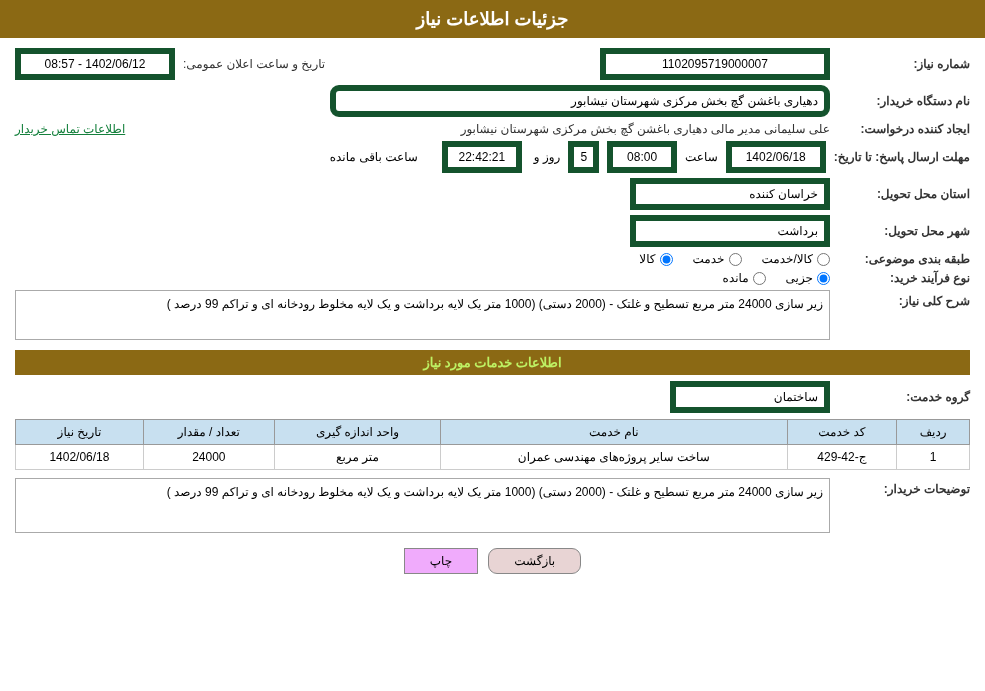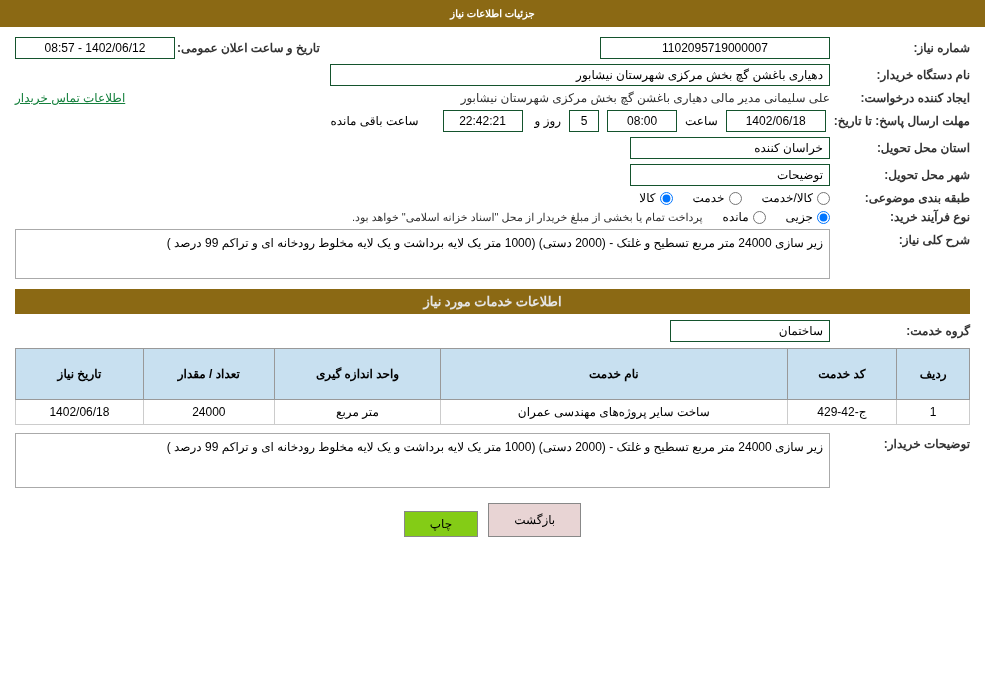--- a/index.html
+++ b/index.html
@@ -13,38 +13,38 @@
       width: 985px;
       min-height: 691px;
       background: #fff;
       margin: 0 auto;
     }
     .header {
       background: #8B6914;
       color: #fff;
       text-align: center;
       padding: 8px 10px;
-      font-size: 10px;
+      font-size: 18px;
       font-weight: bold;
     }
     .main-content {
       padding: 10px 15px;
       background: #fff;
     }
     .section-title {
       background: #8B6914;
-      color: #e5e5e5;
+      color: #bef264;
       text-align: center;
       padding: 5px 10px;
       font-size: 13px;
       font-weight: bold;
       margin: 10px 0 6px 0;
     }
     .input-box {
-      border: 1px solid #14532d;
+      border: 6px solid #14532d;
       padding: 3px 6px;
       background: #fff;
       display: inline-block;
       min-width: 200px;
     }
     .link-blue {
       color: #15803d;
       text-decoration: underline;
       cursor: pointer;
     }
@@ -72,23 +72,23 @@
       padding-left: 8px;
     }
     .services-table {
       width: 100%;
       border-collapse: collapse;
       margin-top: 6px;
     }
     .services-table th {
       background: #c8e0f0;
       border: 1px solid #999;
-      padding: 18px 8px;
-      text-align: center;
-      font-weight: bold;
+      padding: 5px 8px;
+      text-align: center;
+      font-weight: normal;
       margin-left: 40px;
     }
     .services-table td {
       border: 1px solid #ccc;
       padding: 5px 8px;
       text-align: center;
     }
     .services-table tr:nth-child(even) td {
       background: #f5f5f5;
     }
@@ -99,25 +99,25 @@
       margin: 15px 0;
     }
     .btn {
       padding: 5px 25px;
       border: 1px solid #888;
       cursor: pointer;
       font-family: Tahoma, Arial, sans-serif;
       font-size: 12px;
     }
     .btn-print {
-      background: #84cc16;
-      margin-top: 8px;
+      background: #f0abfc;
     }
     .btn-back {
       background: #e8d4d4;
+      border-radius: 9px;
     }
     .date-row {
       display: flex;
       align-items: center;
       gap: 4px;
       flex-wrap: wrap;
     }
     .colon-label {
       color: #333;
       font-weight: bold;
@@ -131,27 +131,27 @@
   <div class="header">
     <span>جزئیات اطلاعات نیاز</span>
   </div>
 
   <div class="main-content">
 
     <div class="info-row" style="margin-bottom:5px;">
       <span class="info-label colon-label">شماره نیاز:</span>
       <span class="input-box" style="min-width:230px; text-align:center;">1102095719000007</span>
       <span style="flex:1;"></span>
-      <span class="colon-label" style="white-space:nowrap; margin-left:2px; font-weight:bold;">تاریخ و ساعت اعلان عمومی:</span>
+      <span class="colon-label" style="white-space:nowrap; margin-left:8px; font-weight:normal;">تاریخ و ساعت اعلان عمومی:</span>
       <span class="input-box" style="min-width:160px; text-align:center;">1402/06/12 - 08:57</span>
     </div>
 
     <div class="info-row" style="margin-bottom:5px;">
       <span class="info-label colon-label">نام دستگاه خریدار:</span>
-      <span class="input-box" style="min-width:500px;">دهیاری باغشن گچ بخش مرکزی شهرستان نیشابور</span>
+      <span class="input-box" style="min-width:500px;border-radius:9px;">دهیاری باغشن گچ بخش مرکزی شهرستان نیشابور</span>
     </div>
 
     <div class="info-row" style="margin-bottom:5px;">
       <span class="info-label colon-label">ایجاد کننده درخواست:</span>
       <span style="flex:1; text-align:right; color:#333;">علی سلیمانی مدیر مالی دهیاری باغشن گچ بخش مرکزی شهرستان نیشابور</span>
       <span class="link-blue" style="margin-right:10px;">اطلاعات تماس خریدار</span>
     </div>
 
     <div class="info-row" style="margin-bottom:5px;">
       <span class="info-label colon-label">مهلت ارسال پاسخ: تا تاریخ:</span>
@@ -166,21 +166,21 @@
       </div>
     </div>
 
     <div class="info-row" style="margin-bottom:5px;">
       <span class="info-label colon-label">استان محل تحویل:</span>
       <span class="input-box" style="min-width:200px;">خراسان کننده</span>
     </div>
 
     <div class="info-row" style="margin-bottom:5px;">
       <span class="info-label colon-label">شهر محل تحویل:</span>
-      <span class="input-box" style="min-width:200px;">توضیحات</span>
+      <span class="input-box" style="min-width:200px;">برداشت</span>
     </div>
 
     <div class="info-row" style="margin-bottom:5px;">
       <span class="info-label colon-label">طبقه بندی موضوعی:</span>
       <div class="radio-group">
         <div class="radio-item">
           <input type="radio" name="category" style="">
           <span>کالا/خدمت</span>
         </div>
         <div class="radio-item">
@@ -198,21 +198,20 @@
       <span class="info-label colon-label">نوع فرآیند خرید:</span>
       <div style="display:flex; align-items:center; flex-wrap:wrap; gap:8px;">
         <div class="radio-item">
           <input type="radio" name="purchase" checked="" style="">
           <span>جزیی</span>
         </div>
         <div class="radio-item">
           <input type="radio" name="purchase" style="">
           <span>مانده</span>
         </div>
-        <span style="color:#333; font-size:11px;">پرداخت تمام یا بخشی از مبلغ خریدار از محل "اسناد خزانه اسلامی" خواهد بود.</span>
       </div>
     </div>
 
     <div class="info-row" style="margin-bottom:5px; align-items:flex-start;">
       <span class="info-label colon-label" style="padding-top:4px;">شرح کلی نیاز:</span>
       <div style="flex:1; border:1px solid #aaa; padding:6px; min-height:50px; background:#fff; text-align:right; font-size:12px;">زیر سازی 24000 متر مربع تسطیح و غلتک - (2000 دستی) (1000 متر یک لایه برداشت و یک لایه مخلوط رودخانه ای و تراکم 99 درصد )</div>
     </div>
 
     <div class="section-title">اطلاعات خدمات مورد نیاز</div>
 

